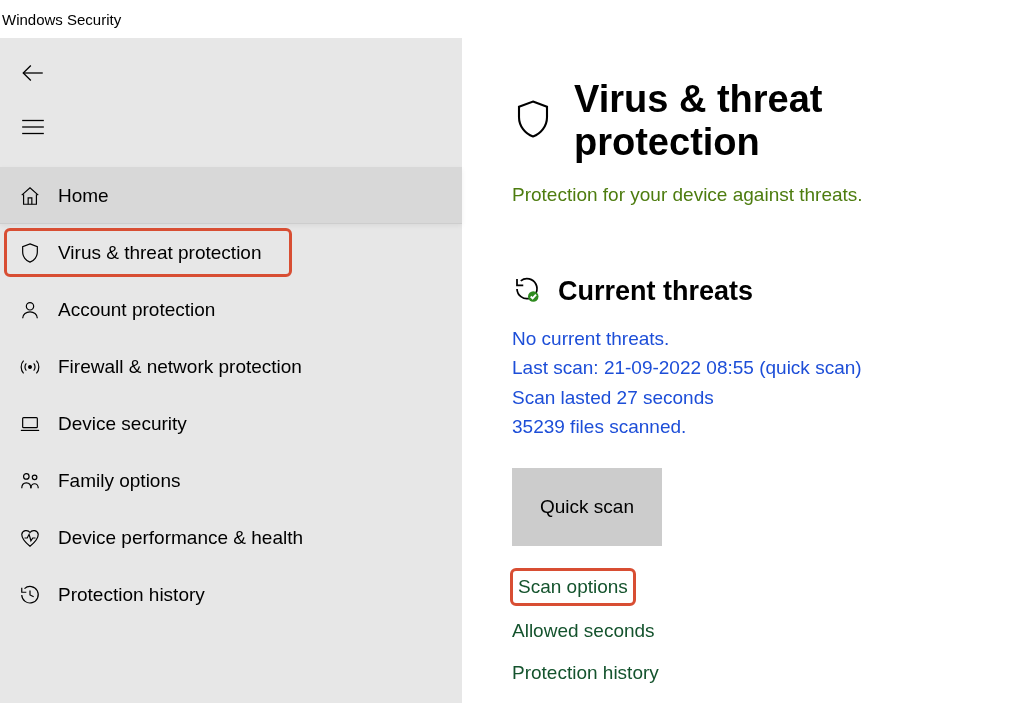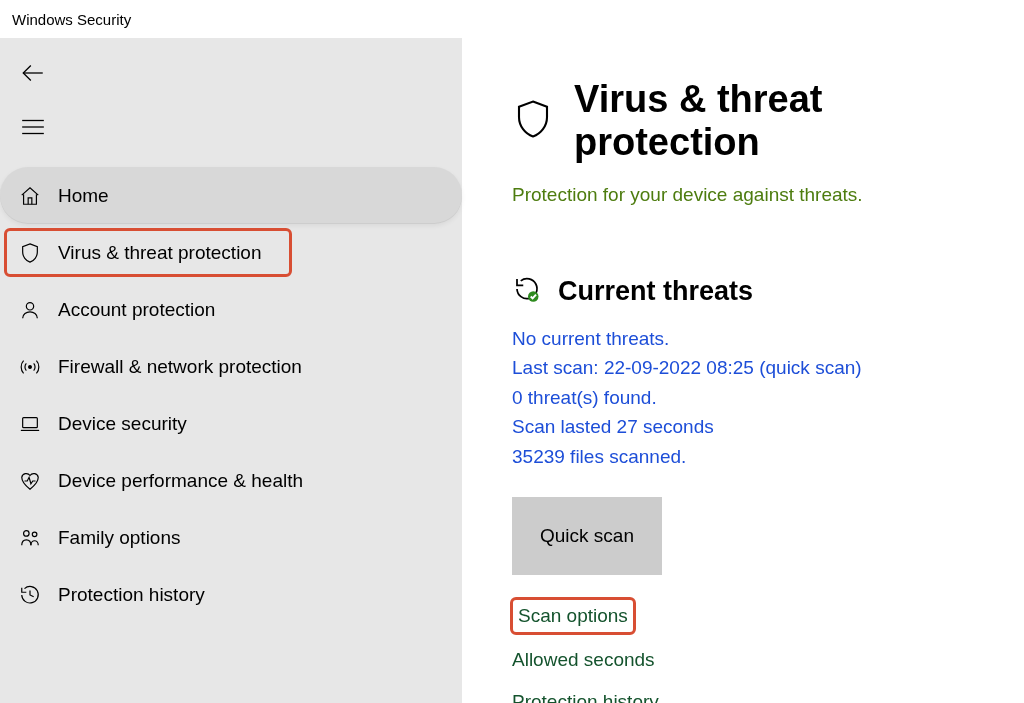--- a/index.html
+++ b/index.html
@@ -6,21 +6,21 @@
   body {
     font-family: "Segoe UI", Tahoma, sans-serif;
     background: #ffffff;
     width: 1024px;
     height: 703px;
     overflow: hidden;
     color: #000;
   }
   .titlebar {
     height: 38px;
-    padding-left: 12px;
+    padding-left: 2px;
     display: flex;
     align-items: center;
     font-size: 15px;
     background: #ffffff;
   }
   .shell {
     display: flex;
     height: calc(703px - 38px);
   }
   .sidebar {
@@ -47,21 +47,20 @@
   }
   .nav-item {
     height: 57px;
     display: flex;
     align-items: center;
     padding-left: 18px;
     font-size: 19px;
     cursor: pointer;
     gap: 16px;
     position: relative;
-    border-radius: 28px;
   }
   .nav-item.active {
     background: #d8d8d8;
     box-shadow: inset 0 -1px 0 rgba(0,0,0,0.05), 0 2px 5px rgba(0,0,0,0.06);
   }
   .nav-item.highlight::after {
     content: "";
     position: absolute;
     left: 4px;
     top: 4px;
@@ -216,36 +215,36 @@
           <svg width="22" height="22" viewBox="0 0 24 24" fill="none" stroke="#000" stroke-width="1.3">
               <rect x="4" y="5" width="16" height="11" rx="1"></rect>
               <line x1="2" y1="19" x2="22" y2="19"></line>
             </svg>
         </span>
         <span>Device security</span>
       </div>
       <div class="nav-item">
         <span class="nav-icon">
           <svg width="22" height="22" viewBox="0 0 24 24" fill="none" stroke="#000" stroke-width="1.3">
-              <path d="M12 21 C12 21 3 14 3 8 A5 5 0 0 1 12 6 A5 5 0 0 1 21 8 C21 14 12 21 12 21 Z"></path>
-              <polyline points="6 12 9 12 11 8 13 15 15 12 18 12"></polyline>
-            </svg>
-        </span>
-        <span>Device performance &amp; health</span>
-      </div>
-      <div class="nav-item">
-        <span class="nav-icon">
-          <svg width="22" height="22" viewBox="0 0 24 24" fill="none" stroke="#000" stroke-width="1.3">
               <circle cx="8" cy="7" r="3"></circle>
               <circle cx="17" cy="8" r="2.5"></circle>
               <path d="M3 20 C3 16 5 14 8 14 C11 14 13 16 13 20"></path>
               <path d="M13 20 C13 17 15 15 17 15 C19 15 21 17 21 20"></path>
             </svg>
         </span>
         <span>Family options</span>
+      </div>
+      <div class="nav-item">
+        <span class="nav-icon">
+          <svg width="22" height="22" viewBox="0 0 24 24" fill="none" stroke="#000" stroke-width="1.3">
+              <path d="M12 21 C12 21 3 14 3 8 A5 5 0 0 1 12 6 A5 5 0 0 1 21 8 C21 14 12 21 12 21 Z"></path>
+              <polyline points="6 12 9 12 11 8 13 15 15 12 18 12"></polyline>
+            </svg>
+        </span>
+        <span>Device performance &amp; health</span>
       </div>
       <div class="nav-item">
         <span class="nav-icon">
           <svg width="22" height="22" viewBox="0 0 24 24" fill="none" stroke="#000" stroke-width="1.3">
               <path d="M3 12 A9 9 0 1 0 6 5"></path>
               <polyline points="3 4 3 9 8 9"></polyline>
               <polyline points="12 7 12 12 16 14"></polyline>
             </svg>
         </span>
         <span>Protection history</span>
@@ -271,22 +270,21 @@
             <polyline points="4 4 4 9 9 9"></polyline>
             <circle cx="17" cy="18" r="4.2" fill="#2e8b1f" stroke="none"></circle>
             <polyline points="15 18 16.5 19.5 19.2 16.5" stroke="#fff" stroke-width="1.6"></polyline>
           </svg>
       </span>
       <h2 class="section-title">Current threats</h2>
     </div>
 
     <div class="status-lines">
       <p>No current threats.</p>
-      <p>Last scan: 22-09-2022 08:25 (quick scan)</p>
-      <p>0 threat(s) found.</p>
+      <p>Last scan: 21-09-2022 08:55 (quick scan)</p>
       <p>Scan lasted 27 seconds</p>
       <p>35239 files scanned.</p>
     </div>
 
     <button class="quick-scan-btn">Quick scan</button>
 
     <div class="link-list">
       <a class="link-item highlight">Scan options</a><br>
       <a class="link-item">Allowed seconds</a>
       <a class="link-item">Protection history</a>

